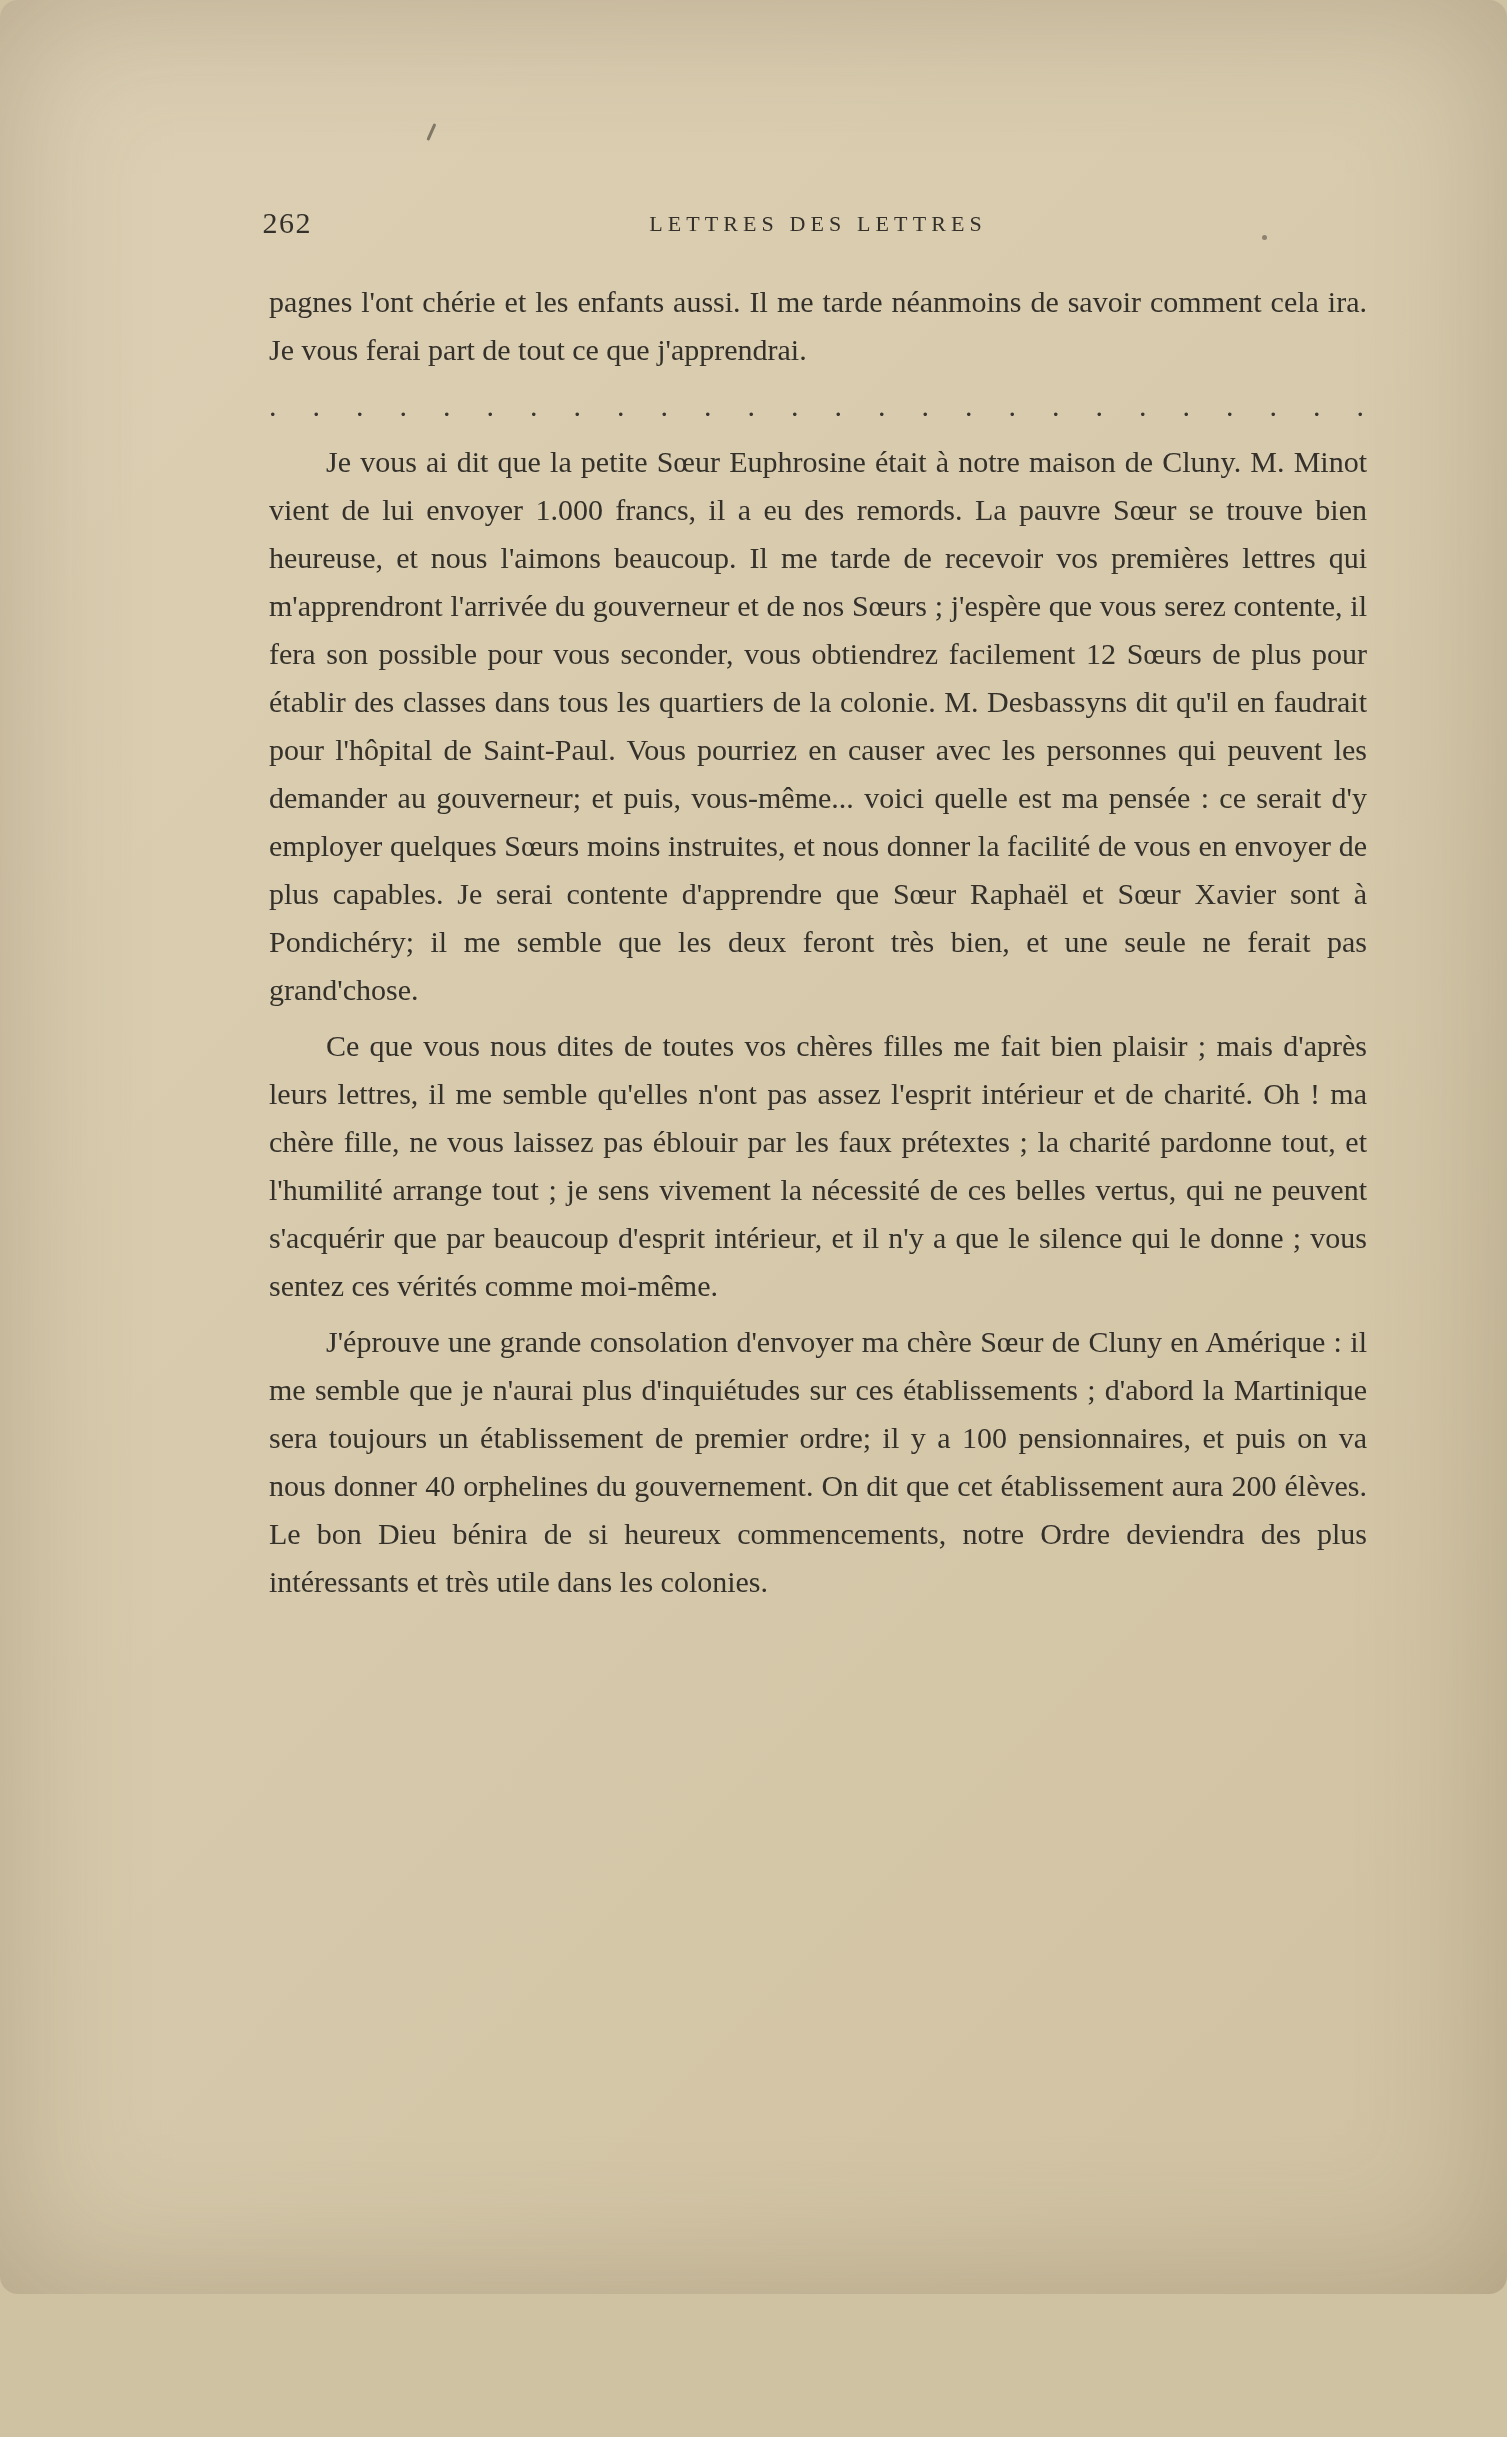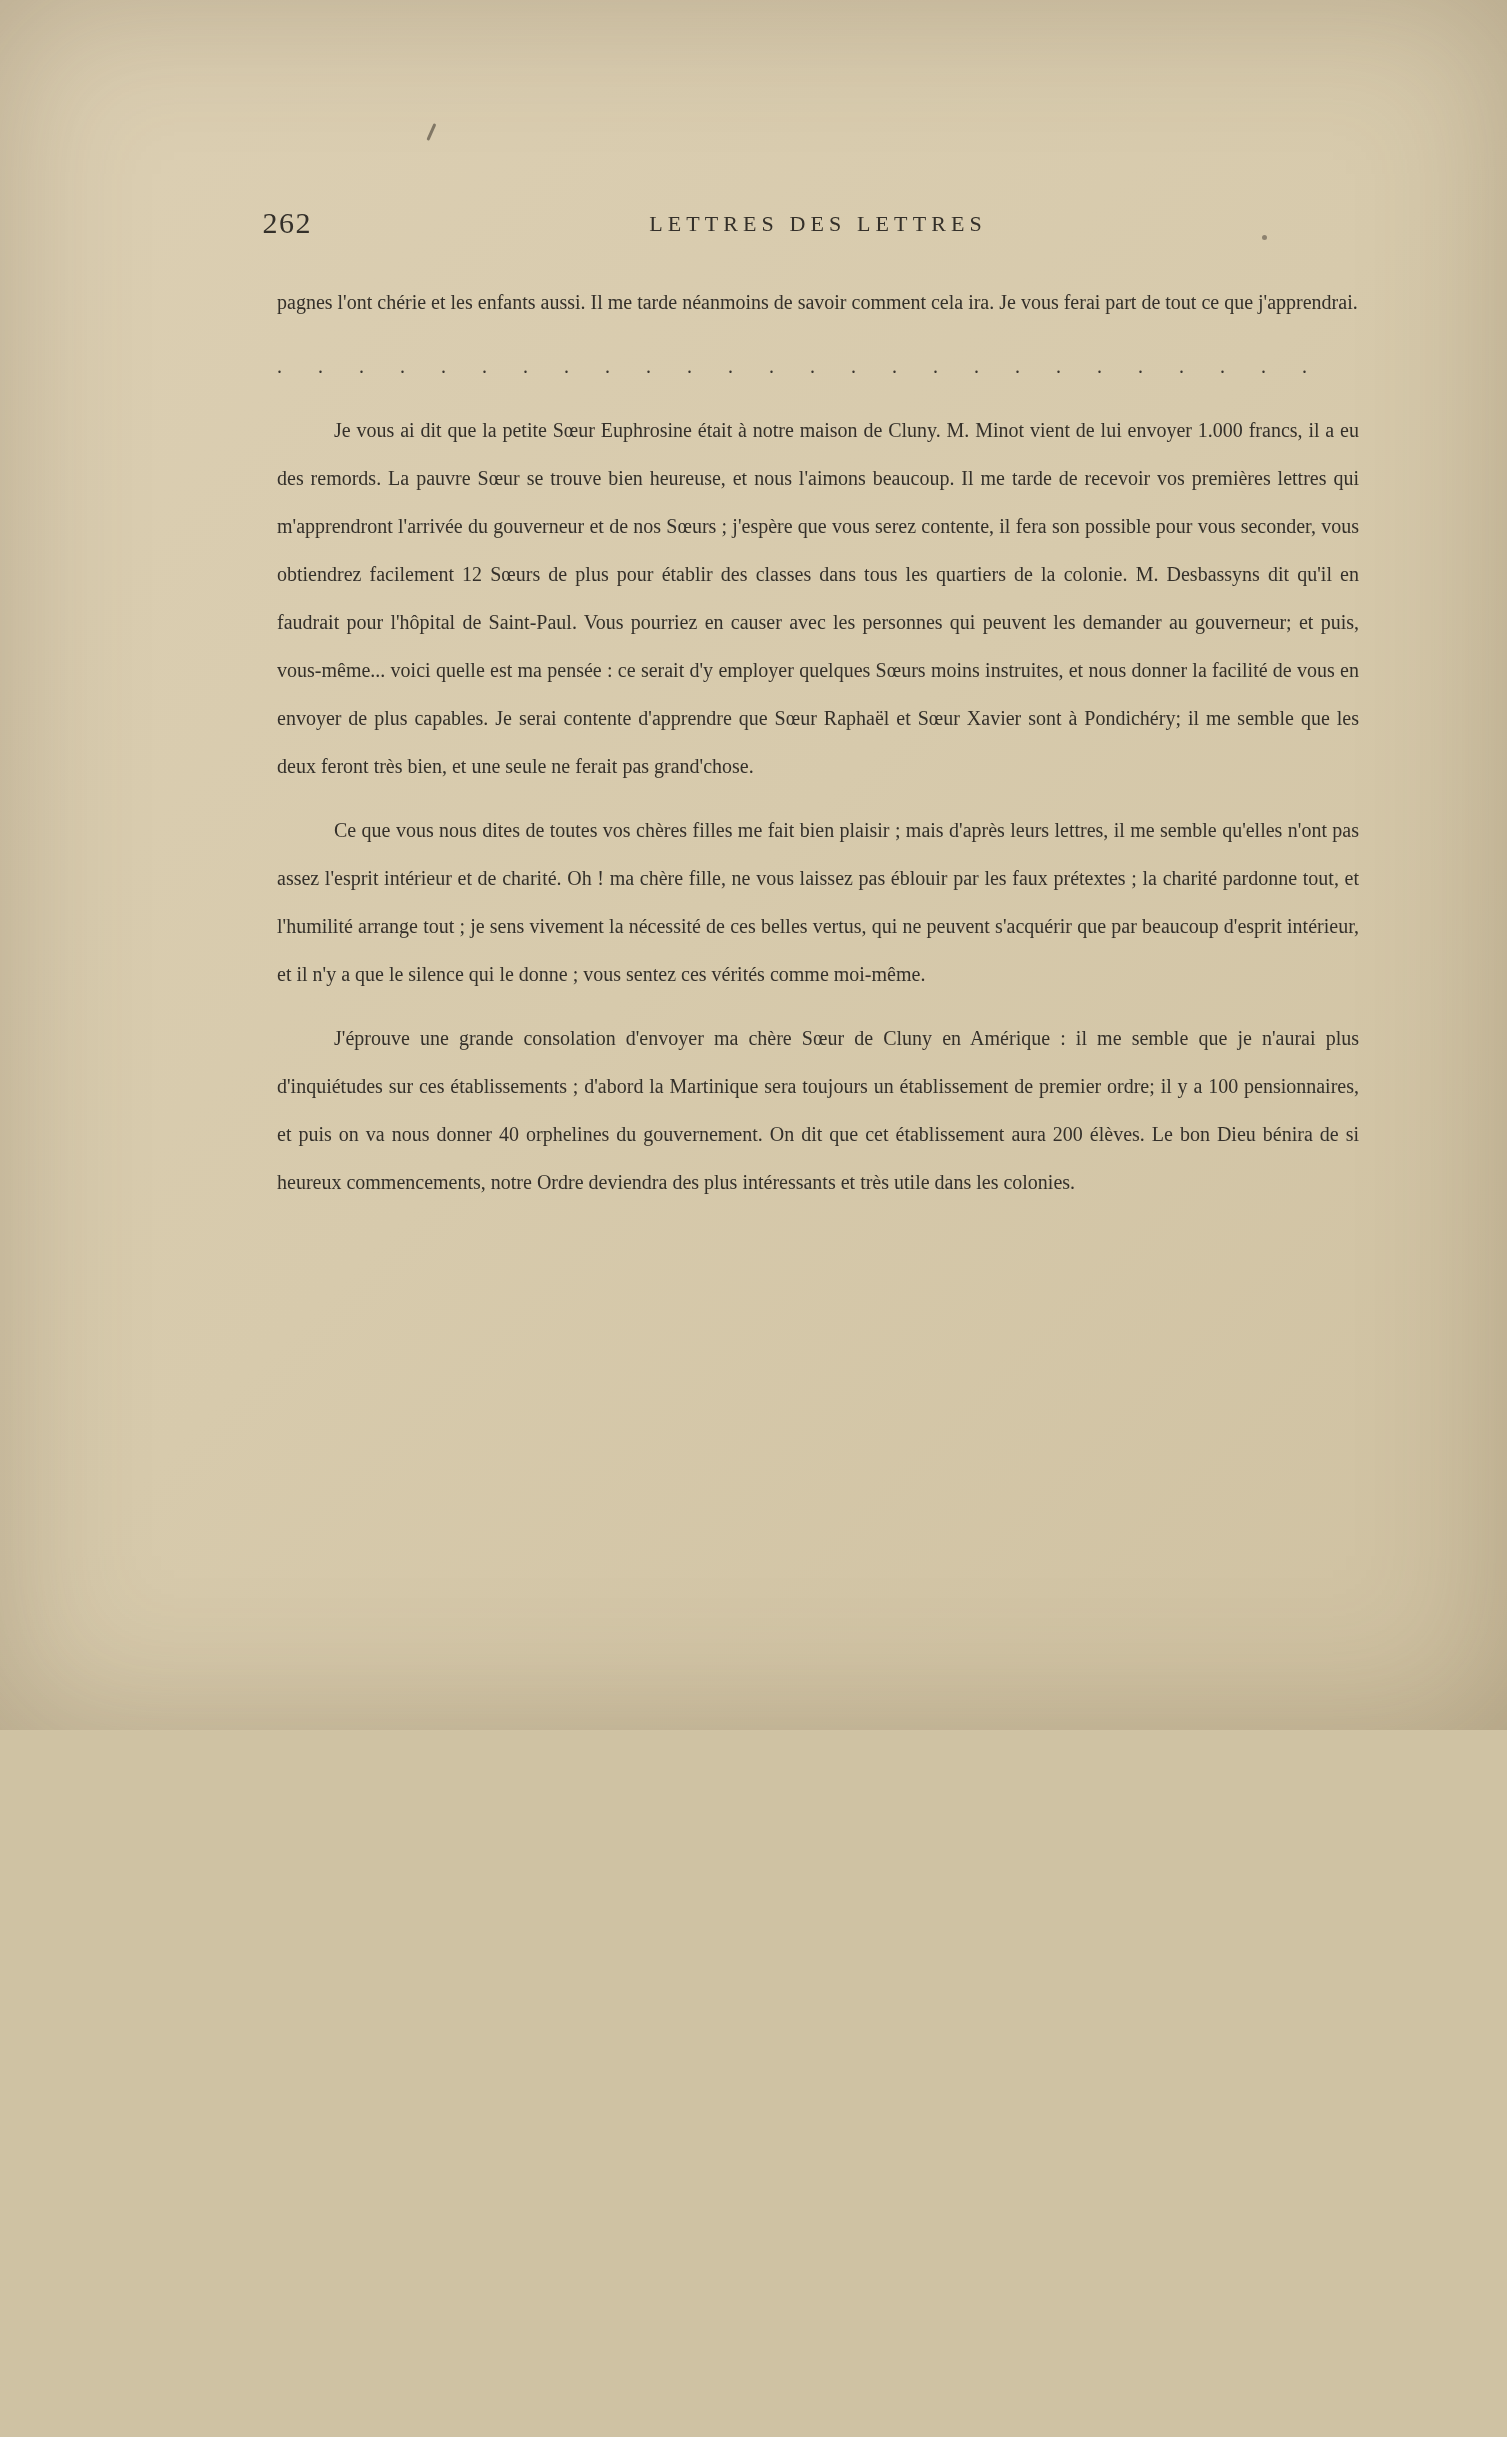--- a/index.html
+++ b/index.html
@@ -3,25 +3,26 @@
 <meta charset="utf-8">
 <style>
   html, body {
     margin: 0;
     padding: 0;
     background: #cfc2a3;
   }
   .page {
     position: relative;
     width: 1507px;
-    height: 1730px;
+    height: 2294px;
     background: linear-gradient(135deg, #dccfb3 0%, #d7caac 50%, #cfc1a1 100%);
     overflow: hidden;
     font-family: "Liberation Serif", "DejaVu Serif", serif;
     color: #34302a;
+    border-radius: 18px;
   }
   .vignette {
     position: absolute;
     inset: 0;
     box-shadow: inset 0 0 146px rgba(88, 72, 46, 0.28);
     pointer-events: none;
   }
   .textblock {
     position: absolute;
     left: 261px;
@@ -44,22 +45,22 @@
     position: absolute;
     left: 0;
     right: 0;
     top: 5.1px;
     text-align: center;
     font-size: 22px;
     letter-spacing: 5.1px;
     font-weight: normal;
   }
   .body-text p {
-    margin: 16px;
-    font-size: 20px;
+    margin: 8px;
+    font-size: 30px;
     line-height: 48px;
     text-align: justify;
     text-justify: inter-word;
   }
   .body-text p.indent {
     text-indent: 57px;
   }
   .dots {
     font-size: 28.5px;
     line-height: 48px;

